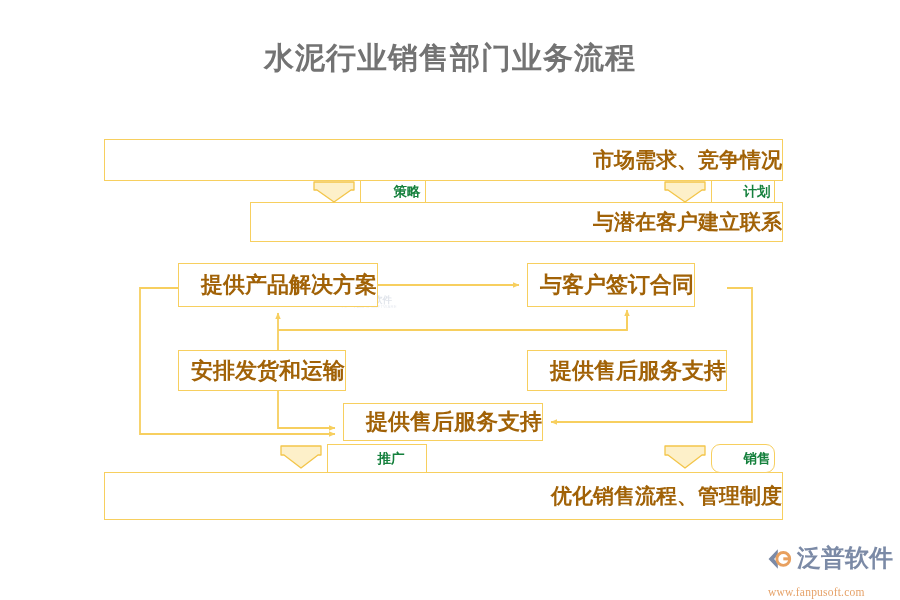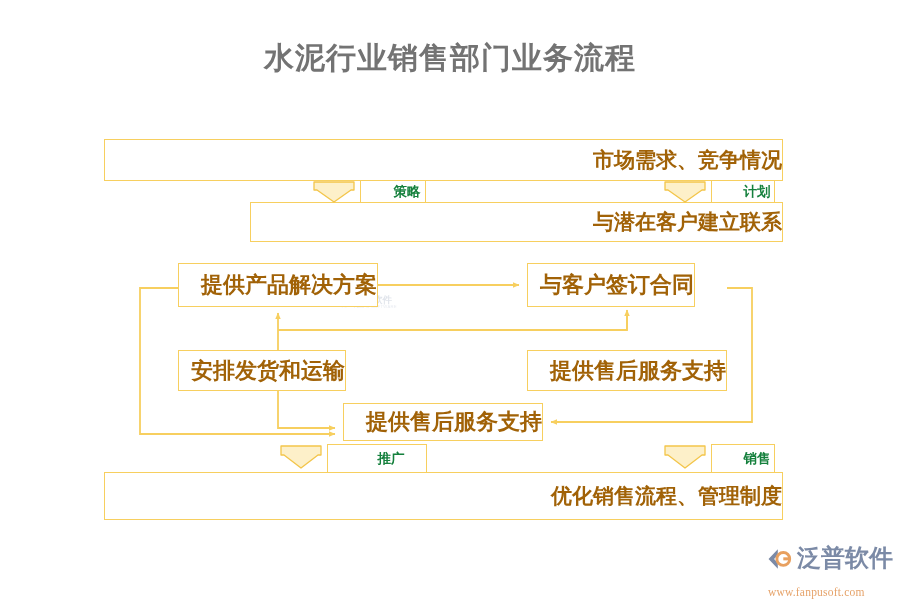--- a/index.html
+++ b/index.html
@@ -225,21 +225,21 @@
   <svg class="blockarrow" style="left:278px; top:443px;" width="46" height="28" viewBox="0 0 46 28" xmlns="http://www.w3.org/2000/svg">
     <path d="M3,3 L43,3 L43,12 L40,12 L23,25 L6,12 L3,12 Z" fill="#fdf0c9" stroke="#f3c54a" stroke-width="1.3" stroke-linejoin="round"></path>
   </svg>
   <div class="tagbox" style="left:327px; top:444px; width:100px; height:29px;">
     <span>推广</span>
   </div>
 
   <svg class="blockarrow" style="left:662px; top:443px;" width="46" height="28" viewBox="0 0 46 28" xmlns="http://www.w3.org/2000/svg">
     <path d="M3,3 L43,3 L43,12 L40,12 L23,25 L6,12 L3,12 Z" fill="#fdf0c9" stroke="#f3c54a" stroke-width="1.3" stroke-linejoin="round"></path>
   </svg>
-  <div class="tagbox" style="left:711px; top:444px; width:64px; height:29px;">
+  <div class="tagbox" style="left:711px; top:444px; width:64px; height:29px;border-radius:9px;">
     <span>销售</span>
   </div>
 
   <div class="pbox wide" style="left:104px; top:472px; width:679px; height:48px;">
     <span>优化销售流程、管理制度</span>
   </div>
 
   <div id="watermark">
     <svg class="wm-mark" viewBox="0 0 32 32" xmlns="http://www.w3.org/2000/svg">
       <path d="M4,16 L14,6 L14,12 L9,16 L14,20 L14,26 Z" fill="#9aa7bd"></path>

